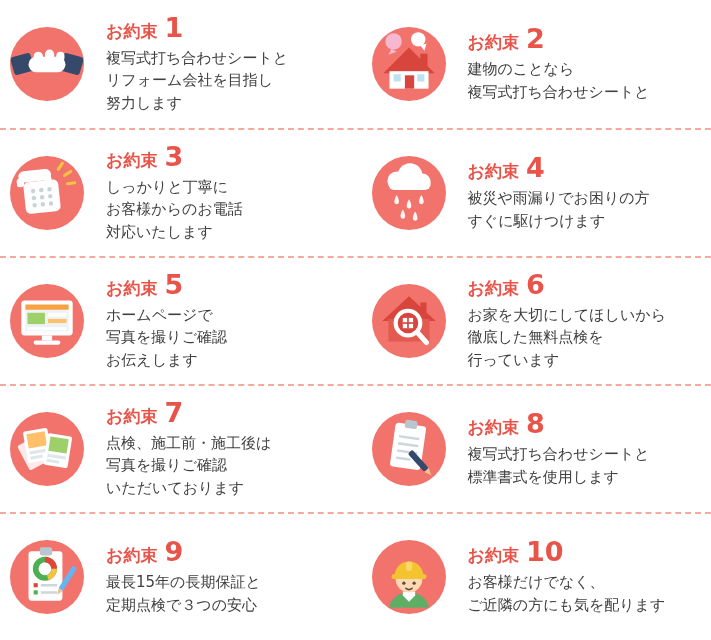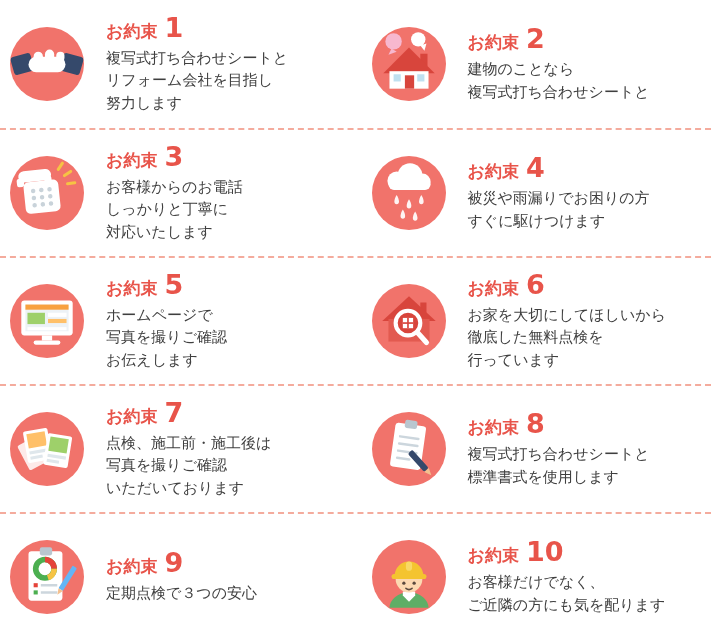--- a/index.html
+++ b/index.html
@@ -107,22 +107,22 @@
             </g>
           </g>
         </svg>
       </div>
       <div class="txt">
         <div class="head">
           <span class="label">お約束</span>
           <span class="num">3</span>
         </div>
         <div class="body">
+          <div class="line">しっかりと丁寧に</div>
           <div class="line">お客様からのお電話</div>
-          <div class="line">しっかりと丁寧に</div>
           <div class="line">対応いたします</div>
         </div>
       </div>
     </div>
     <div class="cell right">
       <div class="circle">
         <svg viewBox="0 0 72 72" aria-hidden="true">
           <g fill="#ffffff">
             <circle cx="24" cy="24" r="9"></circle>
             <circle cx="37" cy="19" r="12"></circle>
@@ -288,20 +288,21 @@
             <path d="M52 50 l2.5 6 l2.5 -6 z" fill="#f3c08f"></path>
           </g>
         </svg>
       </div>
       <div class="txt">
         <div class="head">
           <span class="label">お約束</span>
           <span class="num">9</span>
         </div>
         <div class="body">
+          <div class="line">最長15年の長期保証と</div>
           <div class="line">定期点検で３つの安心</div>
         </div>
       </div>
     </div>
     <div class="cell right">
       <div class="circle">
         <svg viewBox="0 0 72 72" aria-hidden="true">
           <path d="M17 66 a19 15 0 0 1 38 0 z" fill="#5fae66"></path>
           <path d="M30 54 l6 6 l6 -6 v-4 h-12 z" fill="#ffffff"></path>
           <circle cx="36" cy="38" r="13" fill="#fcd9b2"></circle>

